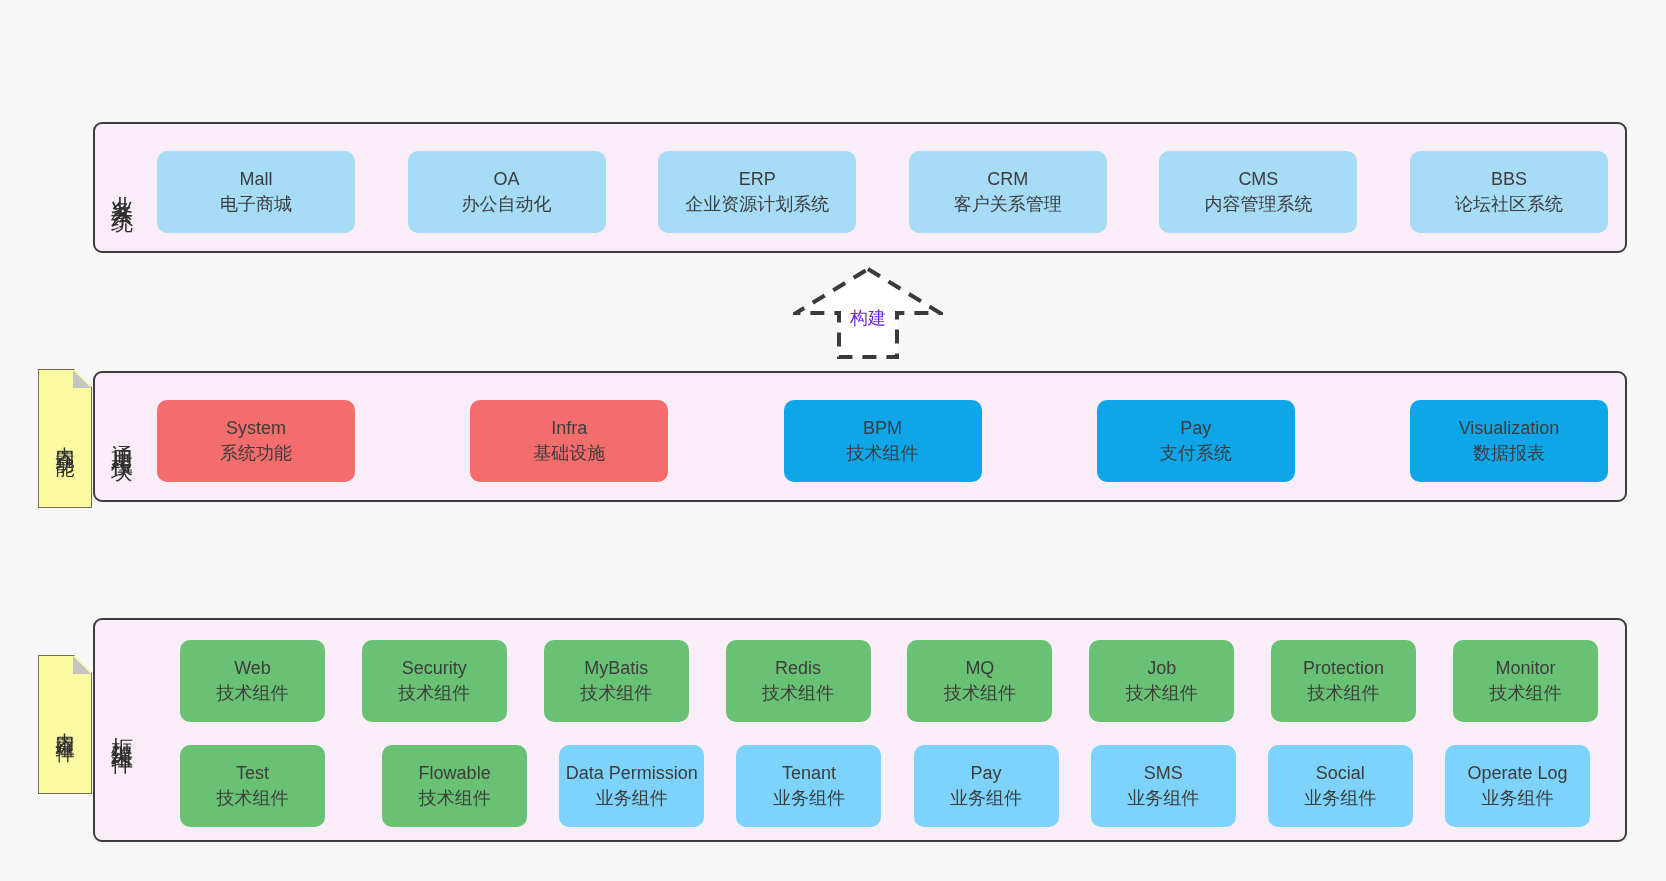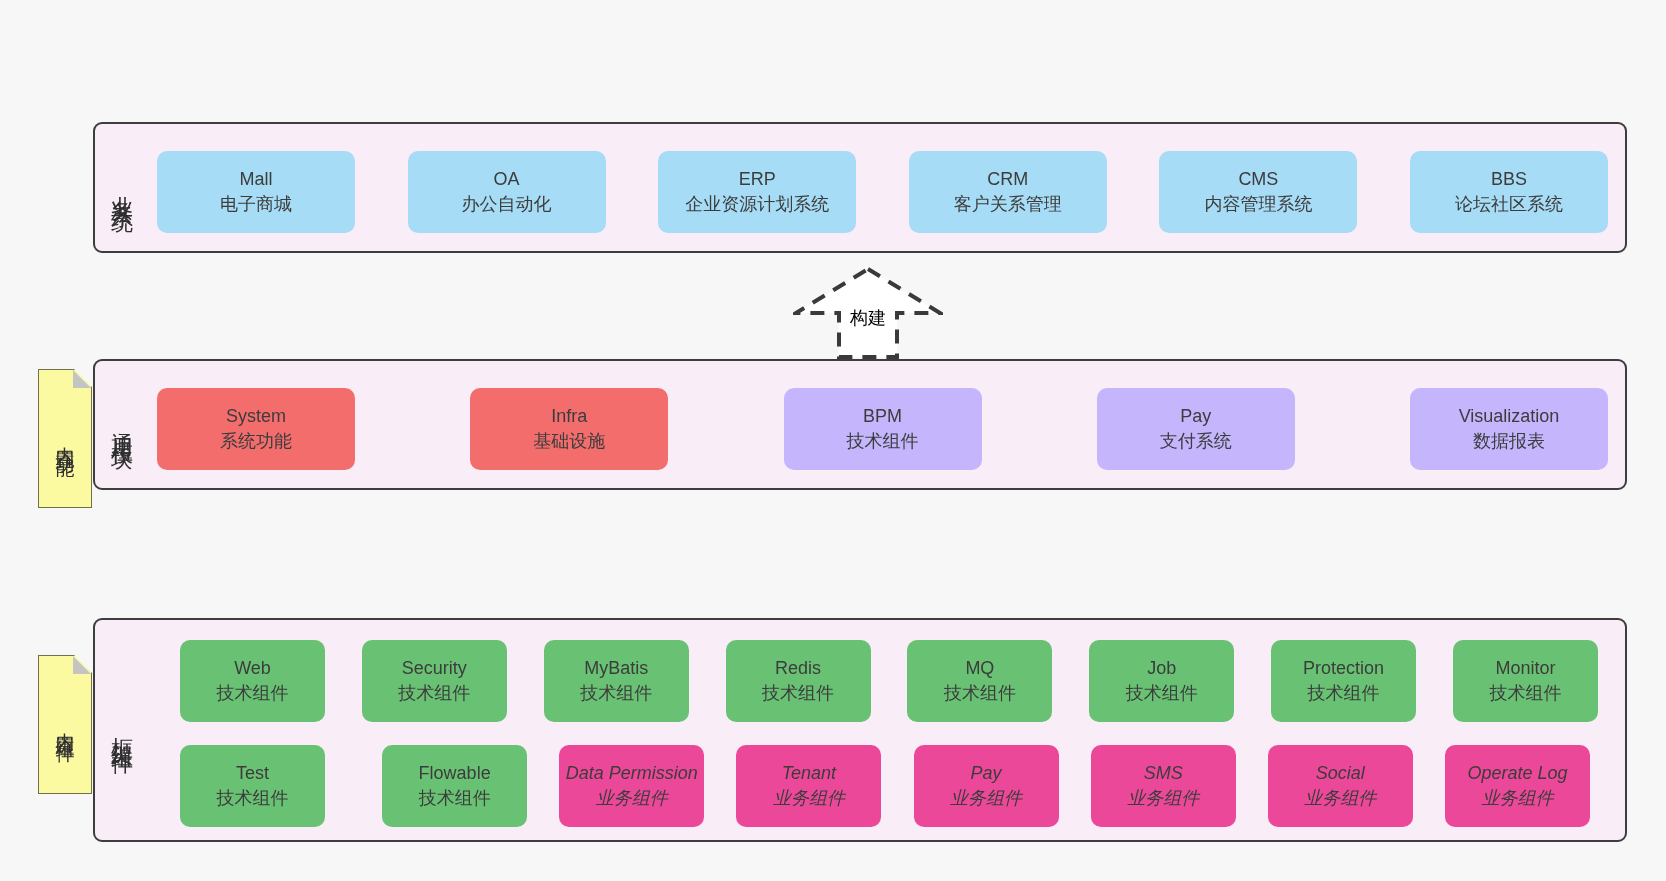--- a/index.html
+++ b/index.html
@@ -7,44 +7,44 @@
   .stage {
     position:relative; width:1666px; height:881px; background:#f7f7f7;
     font-family:"Liberation Sans","DejaVu Sans",sans-serif; overflow:hidden; color:#3c3c3c;
   }
   
   .layer {
     position:absolute; left:93px; width:1534px;
     background:#f9eef7; border:2px solid #3d3d3d; border-radius:9px;
   }
   .l1 { top:122px; height:131px; }
-  .l2 { top:359px; height:131px; }
+  .l2 { top:371px; height:131px; }
   .l3 { top:618px; height:224px; }
   .vlabel {
     position:absolute; left:12px; top:50%; transform:translateY(-50%);
     writing-mode:vertical-rl; text-orientation:upright;
     font-size:22px; letter-spacing:5px; color:#2e2e2e; white-space:nowrap;
   }
   
   .boxes { position:absolute; display:flex; justify-content:space-between; }
   .row6  { left:62px; right:17px; top:27px; }
   .row6 .box { width:198px; height:82px;text-align:right; }
   .row8a { left:60px; right:27px; top:20px; }
   .row8b { left:60px; right:35px; top:125px; }
   .row8a .box, .row8b .box { width:145px; height:82px; }
   .box {
     border-radius:10px; display:flex; flex-direction:column;
     align-items:center; justify-content:center; text-align:center;
     font-size:18px; line-height:25px;
   }
   .blue   { background:#a6dcf5; }
   .red    { background:#f36d6d; }
-  .pink   { background:#c4b5fd; }
+  .pink   { background:#0ea5e9; }
   .green  { background:#69c274;margin-left:25px; }
-  .lgreen { background:#ec4899;font-style:italic; }
+  .lgreen { background:#7dd3fc; }
   
   .note {
     position:absolute; left:38px; width:54px; height:139px;
     background:#fcfaa0; border:1px solid #70704e;
     clip-path: polygon(0 0, calc(100% - 18px) 0, 100% 18px, 100% 100%, 0 100%);
   }
   .note1 { top:369px; }
   .note2 { top:655px; }
   .fold {
     position:absolute; top:0; right:0; width:18px; height:18px;
@@ -56,21 +56,21 @@
     font-size:19px; letter-spacing:4px; color:#2e2e2e; white-space:nowrap;
   }
   
   .arrow { position:absolute; }
   .arrow1 { left:793px; top:266px; width:150px; height:94px; }
   .arrow2 { left:817px; top:513px; width:150px; height:90px; }
   .arrow svg { display:block; width:100%; height:100%; }
   .arrow polygon { fill:#ffffff; stroke:#3a3a3a; stroke-width:4px; stroke-dasharray:14 10; }
   .alabel {
     position:absolute; left:50%; top:42%; transform:translateX(-50%);
-    background:#ffffff; padding:1px 4px; font-size:18px; color:#000000; white-space:nowrap;
+    background:#ffffff; padding:1px 4px; font-size:18px; color:#6d28d9; white-space:nowrap;
   }
 </style>
 </head>
 <body>
 
 <div class="stage">
 
   <div class="layer l1">
     <div class="vlabel">业务系统</div>
     <div class="boxes row6">

